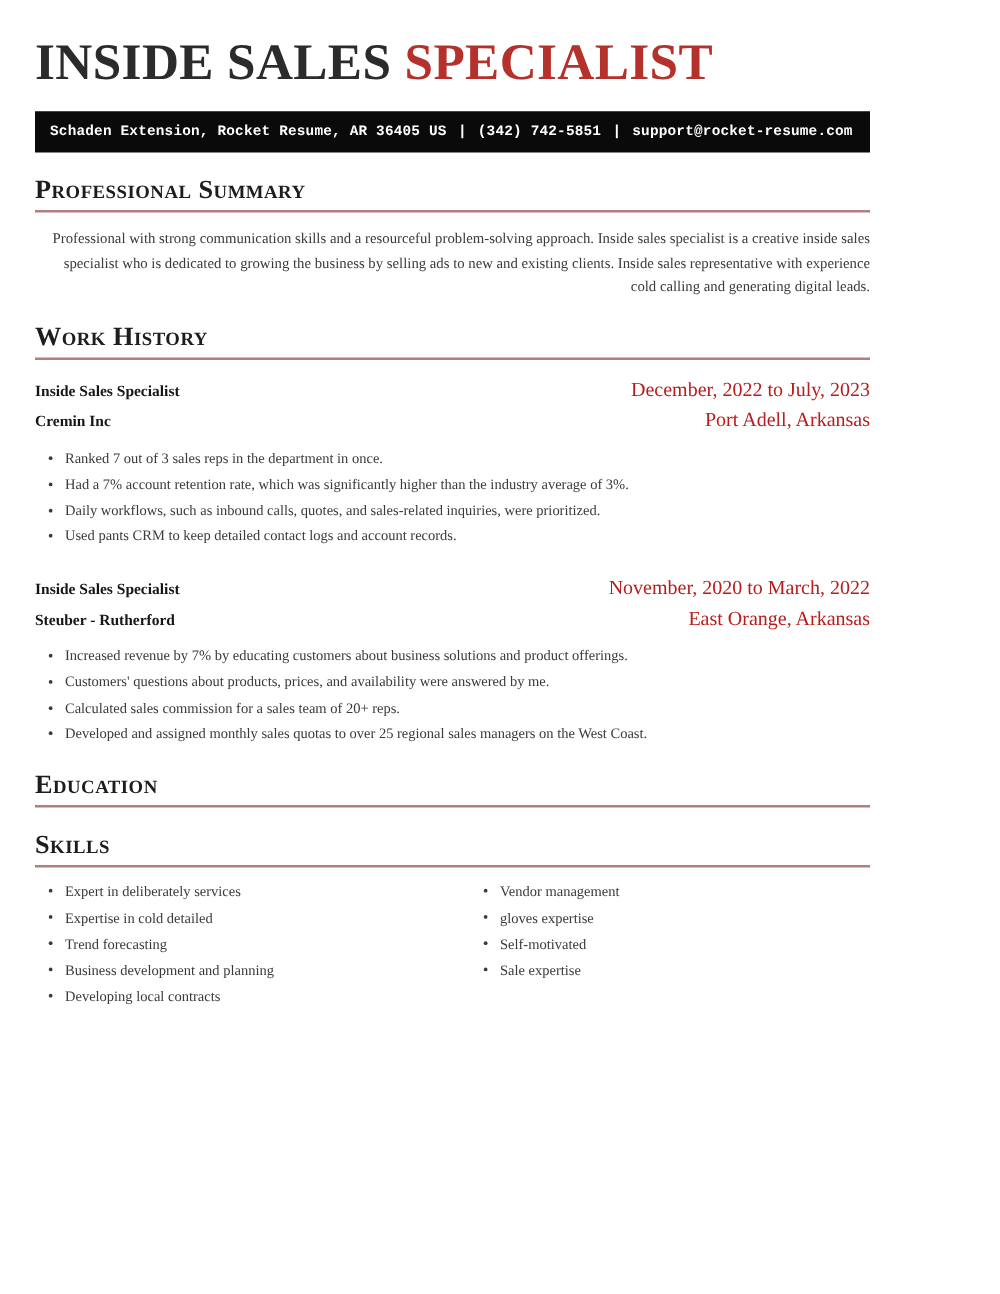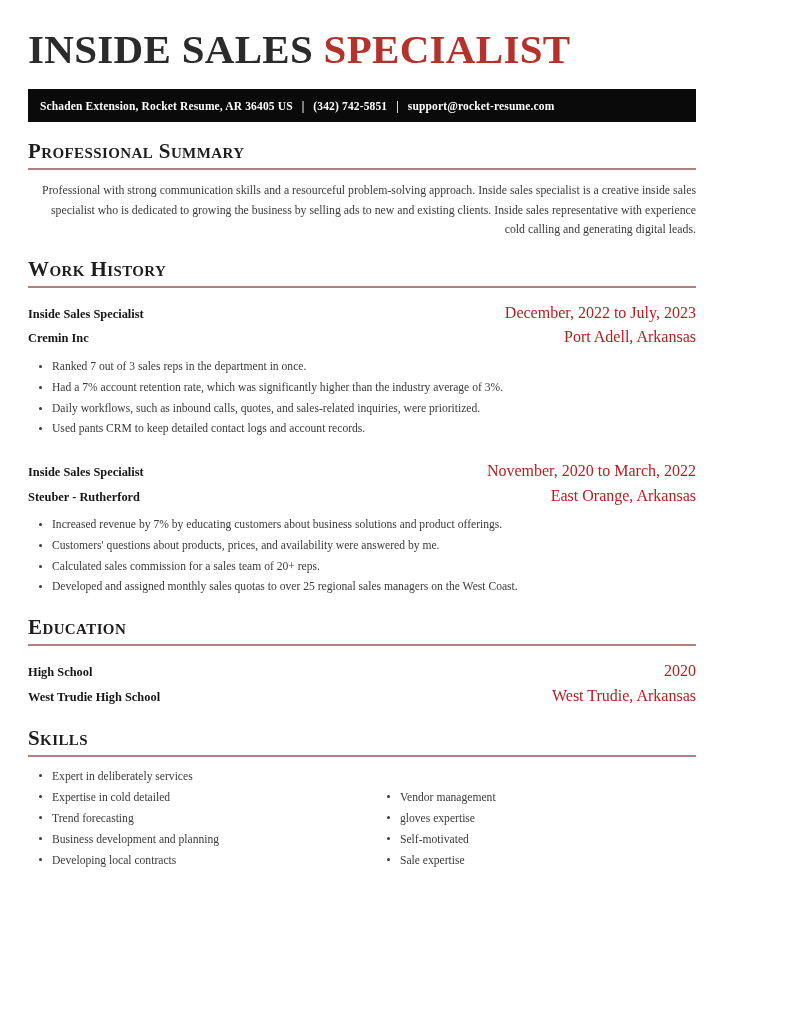--- a/index.html
+++ b/index.html
@@ -41,20 +41,21 @@
 
   .contact-bar {
     margin-top: 16px;
     background: #0a0a0a;
     color: #ffffff;
     height: 33px;
     display: flex;
     align-items: center;
     padding: 0 12px;
     box-sizing: border-box;
+    font-family: Liberation Mono, monospace;
   }
   .contact-bar .c-item {
     font-size: 11.5px;
     font-weight: 700;
     letter-spacing: 0.15px;
     white-space: nowrap;
   }
   .contact-bar .c-sep {
     font-size: 11.5px;
     font-weight: 700;
@@ -134,21 +135,20 @@
     width: 3px;
     height: 3px;
     background: #3a3a3a;
     border-radius: 50%;
   }
 
   
   .skills-wrap {
     display: flex;
     margin-top: 9px;
-    align-items: flex-end;
   }
   .skills-col {
     width: 50%;
     box-sizing: border-box;
   }
   .skills-col.right {
     padding-left: 14px;
   }
   .skills-col ul {
     margin: 0;
@@ -231,30 +231,20 @@
         <li>Customers' questions about products, prices, and availability were answered by me.</li>
         <li>Calculated sales commission for a sales team of 20+ reps.</li>
         <li>Developed and assigned monthly sales quotas to over 25 regional sales managers on the West Coast.</li>
       </ul>
     </div>
   </div>
 
   <div class="section">
     <h2 class="section-heading">Education</h2>
     <hr class="section-rule">
-    <div class="entry">
-      <div class="entry-row">
-        <span class="entry-left">High School</span>
-        <span class="entry-right">2020</span>
-      </div>
-      <div class="entry-row">
-        <span class="entry-left">West Trudie High School</span>
-        <span class="entry-right italic">West Trudie, Arkansas</span>
-      </div>
-    </div>
   </div>
 
   <div class="section">
     <h2 class="section-heading">Skills</h2>
     <hr class="section-rule">
     <div class="skills-wrap">
       <div class="skills-col left">
         <ul>
           <li>Expert in deliberately services</li>
           <li>Expertise in cold detailed</li>

